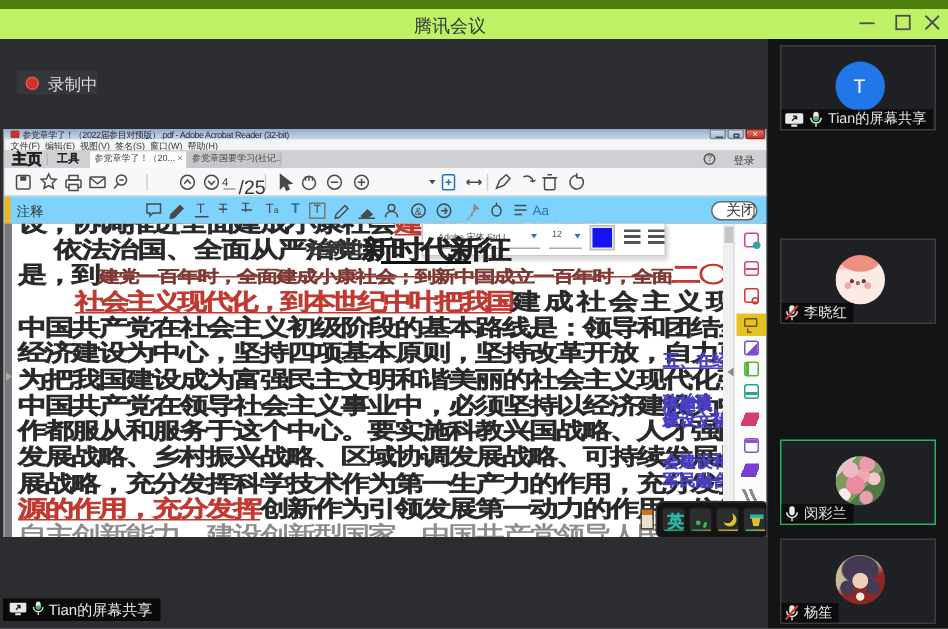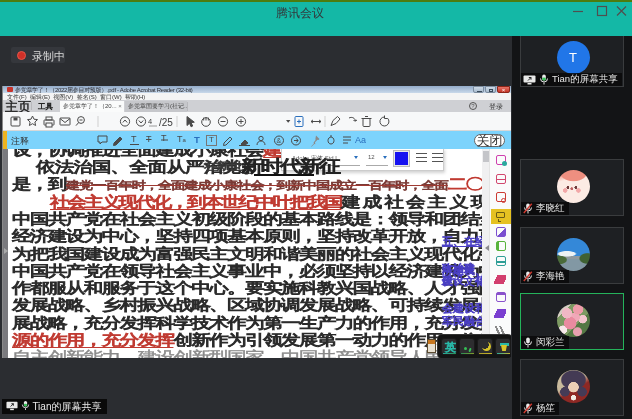--- a/index.html
+++ b/index.html
@@ -1,20 +1,20 @@
 <!DOCTYPE html>
 <html><head><meta charset="utf-8">
 <style>
 *{margin:0;padding:0;box-sizing:border-box;}
 html,body{width:632px;height:419px;overflow:hidden;background:#2b2d31;}
 body,div,span{font-family:"Liberation Sans",sans-serif;}
 .abs{position:absolute;}
 #app{position:relative;width:632px;height:419px;}
 
-#titlebar{position:absolute;left:0;top:0;width:632px;height:36px;background:#14b8a6;border-top:2px solid #4d7c0f;}
+#titlebar{position:absolute;left:0;top:0;width:632px;height:26px;background:#bef264;border-top:6px solid #4d7c0f;}
 #titlebar .ttl{position:absolute;left:240px;top:3px;width:120px;text-align:center;font-size:12px;color:#33373b;letter-spacing:0;}
 
 #stage{position:absolute;left:0;top:18px;width:512px;height:401px;background:#2b2d31;}
 #rec{position:absolute;left:11px;top:29px;width:54px;height:16px;background:#35373c;border-radius:2px;}
 #rec .dot{position:absolute;left:6px;top:4px;width:9px;height:9px;border-radius:50%;background:#d03028;border:1.5px solid #e8564a;}
 #rec .rtx{position:absolute;left:21px;top:2px;font-size:11px;color:#dcdcdc;letter-spacing:0;}
 #sharelabel{position:absolute;left:2px;top:381px;height:15px;background:#0a0a0a;color:#e8e8e8;font-size:10px;padding:1px 6px 0 4px;white-space:nowrap;}
 
 #acro{position:absolute;left:2px;top:68px;width:508px;height:272px;background:#f5f5f5;border-left:1px solid #8a8a8a;border-right:1px solid #666;}
 #atitle{position:absolute;left:0;top:0;width:508px;height:7px;background:linear-gradient(#93abc9,#c9d9ea);}
@@ -58,21 +58,21 @@
           </span>
       <span class="abs" style="left:482px;top:0px;width:11px;height:7px;background:linear-gradient(#cdd9e6,#a9bccf);border:0.5px solid #7c8c9e;border-radius:0 0 2px 2px;">
             <span class="abs" style="left:3px;top:1.5px;width:4px;height:3px;border:1px solid #3a4a5a;"></span>
           </span>
       <span class="abs" style="left:494px;top:0px;width:13px;height:7px;background:linear-gradient(#e8766a,#c33425);border:0.5px solid #8e2518;border-radius:0 0 2px 2px;color:#fff;font-size:6px;text-align:center;line-height:6px;">×</span>
     </div>
 
     <div id="amenu"><span style="margin-left:4px">文件(F)&nbsp;&nbsp;编辑(E)&nbsp;&nbsp;视图(V)&nbsp;&nbsp;签名(S)&nbsp;&nbsp;窗口(W)&nbsp;&nbsp;帮助(H)</span></div>
 
     <div id="atabs">
-      <span class="abs" style="left:2px;top:2px;width:26px;height:10px;font-size:13px;color:#222;-webkit-text-stroke:0.4px #222;text-align:center;line-height:10px;">主页</span>
+      <span class="abs" style="left:2px;top:2px;width:26px;height:10px;font-size:10px;color:#222;-webkit-text-stroke:0.4px #222;text-align:center;line-height:10px;font-weight:bold;">主页</span>
       <span class="abs" style="left:28px;top:2px;width:1px;height:8px;background:#b8b8bc;"></span>
       <span class="abs" style="left:29px;top:2px;width:27px;height:10px;font-size:7.5px;color:#222;-webkit-text-stroke:0.4px #222;text-align:center;line-height:10px;font-family:Liberation Mono, monospace;">工具</span>
       <span class="abs" style="left:57px;top:1px;width:64px;height:11px;background:#fafbfb;font-size:6px;color:#444;line-height:11px;padding-left:3px;white-space:nowrap;overflow:hidden;">参党章学了！（20... <span style="color:#777">×</span></span>
       <span class="abs" style="left:122px;top:1px;width:62px;height:11px;background:#c6c7cb;font-size:6px;color:#444;line-height:11px;padding-left:3px;white-space:nowrap;overflow:hidden;">参党章国要学习(社记...</span>
       <span class="abs" style="left:184px;top:2px;width:1px;height:9px;background:#b8b8bc;"></span>
       <span class="abs" style="left:466px;top:2px;width:8px;height:8px;border:0.8px solid #555;border-radius:50%;font-size:6px;color:#555;text-align:center;line-height:7px;">?</span>
       <span class="abs" style="left:486px;top:2px;font-size:7px;color:#333;">登录</span>
     </div>
 
     <div id="atool">
@@ -109,28 +109,28 @@
       <path d="M308 9.5h10M308 9.5l2-1.6M308 9.5l2 1.6M318 9.5l-2-1.6M318 9.5l-2 1.6"></path>
       <line x1="322" y1="4" x2="322" y2="15" stroke="#cfcfcf"></line>
       <path d="M328 13.5l2-5 4.5-4 2.5 2.5-4 4.5-5 2z"></path>
       <path d="M346 6c3-1.5 6 0 6.5 3l1.5-1M352.5 9l-2-.5"></path>
       <rect x="360" y="6.5" width="7" height="8" rx="1"></rect>
             <line x1="358.5" y1="6.5" x2="368.5" y2="6.5"></line>
             <line x1="362" y1="4.5" x2="365" y2="4.5"></line>
       <path d="M381.5 5a4.5 4.5 0 1 0 3 1.2M381.5 3.5v3h3"></path>
     </svg>
     <span class="abs" style="left:145px;top:4.5px;font-size:7.5px;color:#3a3a3a;">4</span>
-    <span class="abs" style="left:156px;top:4.5px;font-size:10px;color:#3a3a3a;">/25</span>
+    <span class="abs" style="left:156px;top:4.5px;font-size:13px;color:#3a3a3a;">/25</span>
     <span class="abs" style="left:254px;top:18px;font-size:7.5px;color:#3a3a3a;">135%</span>
     </div>
 
     <div id="annot">
       <span class="abs" style="left:0px;top:0px;width:4px;height:18px;background:#edb422;"></span>
       <span class="abs" style="left:8px;top:4px;font-size:9px;color:#333;">注释</span>
-      <span class="abs" style="left:471px;top:2.5px;width:31px;height:13px;border:1px solid #666;border-radius:7px;font-size:13px;color:#333;text-align:center;line-height:11px;background:#fff;">关闭</span>
+      <span class="abs" style="left:471px;top:2.5px;width:31px;height:13px;border:1px solid #666;border-radius:7px;font-size:10px;color:#333;text-align:right;line-height:11px;background:#fff;">关闭</span>
       <svg width="470" height="18" style="position:absolute;left:0;top:0;" fill="none" stroke="#4a4a4a" stroke-width="1">
         <path d="M95 5h9v6h-5l-2 2v-2h-2z"></path>
         <path d="M111 12l6-6 2 2-6 6-2.5.5z M111 12l2 2" fill="#4a4a4a"></path>
         <line x1="127" y1="13.5" x2="136" y2="13.5"></line>
         <line x1="158" y1="9" x2="165" y2="9"></line>
         <rect x="203.5" y="4.5" width="10" height="10" stroke="#777"></rect>
         <path d="M221 12l6-6 2 2-6 6-2.5.5z"></path>
         <path d="M238 13l4-4 3 3-3 2h-3z" fill="#4a4a4a"></path>
             <line x1="236" y1="14.5" x2="247" y2="14.5"></line>
         <circle cx="258" cy="7.5" r="2.2"></circle>
@@ -269,29 +269,20 @@
   </div>
   <div class="tile" style="top:141px;">
     <div class="av" style="background:radial-gradient(circle at 33% 53%,#6d3a3a 0 1.2px,rgba(109,58,58,0) 1.6px),radial-gradient(circle at 57% 53%,#6d3a3a 0 1.2px,rgba(109,58,58,0) 1.6px),radial-gradient(circle at 45% 57%,#c06060 0 1.3px,rgba(192,96,96,0) 1.6px),radial-gradient(circle at 25% 62%,#f2a8a8 0 2px,rgba(242,168,168,0) 2.5px),radial-gradient(circle at 65% 62%,#f2a8a8 0 2px,rgba(242,168,168,0) 2.5px),radial-gradient(ellipse 14px 9px at 50% 8%,#ee8f80 0 90%,rgba(238,143,128,0) 100%),linear-gradient(165deg,#ee9384 12%,#fcebe4 30%);"></div>
     <div class="lbl"><svg class="mi" width="10" height="11" viewBox="0 0 10 11">
             <rect x="3.2" y="0.5" width="3.6" height="6" rx="1.8" fill="#e8e8e8"></rect>
             <path d="M1.5 4.5a3.5 3.5 0 0 0 7 0" stroke="#e8e8e8" fill="none"></path>
             <line x1="5" y1="8.5" x2="5" y2="10.5" stroke="#e8e8e8"></line>
             <line x1="0.8" y1="10" x2="8.8" y2="0.8" stroke="#d03a30" stroke-width="1.4"></line>
           </svg>李晓红</div>
   </div>
-  <div class="tile" style="top:209.4px;">
-    <div class="av" style="background:radial-gradient(ellipse 10px 3px at 30% 48%,#eef2f4 0 80%,rgba(238,242,244,0) 100%),radial-gradient(ellipse 9px 6px at 92% 62%,#3f6133 0 80%,rgba(63,97,51,0) 95%),radial-gradient(ellipse 9px 5px at 6% 66%,#4a6b3a 0 80%,rgba(74,107,58,0) 95%),linear-gradient(#3488d8 0 56%,#90999e 56% 64%,#8298a4 64% 100%);"></div>
-    <div class="lbl"><svg class="mi" width="10" height="11" viewBox="0 0 10 11">
-            <rect x="3.2" y="0.5" width="3.6" height="6" rx="1.8" fill="#e8e8e8"></rect>
-            <path d="M1.5 4.5a3.5 3.5 0 0 0 7 0" stroke="#e8e8e8" fill="none"></path>
-            <line x1="5" y1="8.5" x2="5" y2="10.5" stroke="#e8e8e8"></line>
-            <line x1="0.8" y1="10" x2="8.8" y2="0.8" stroke="#d03a30" stroke-width="1.4"></line>
-          </svg>李海艳</div>
-  </div>
   <div class="tile" style="top:275.2px;border:1.5px solid #25b35b;">
     <div class="av" style="background:radial-gradient(circle at 30% 28%,#f0b8c4 0 5px,rgba(240,184,196,0) 5.5px),radial-gradient(circle at 64% 16%,#ee9caa 0 5px,rgba(238,156,170,0) 5.5px),radial-gradient(circle at 40% 58%,#ea8ba0 0 6px,rgba(234,139,160,0) 6.5px),radial-gradient(circle at 55% 40%,#f0a8b8 0 4.5px,rgba(240,168,184,0) 5px),radial-gradient(circle at 78% 46%,#f4c6ce 0 4px,rgba(244,198,206,0) 4.5px),radial-gradient(circle at 18% 78%,#f8e8ea 0 4px,rgba(248,232,234,0) 4.5px),radial-gradient(circle at 62% 84%,#e8a0b0 0 4px,rgba(232,160,176,0) 5px),linear-gradient(135deg,#d5cec2 0 22%,#7d9a62 22% 62%,#547844 62%);"></div>
     <div class="lbl"><svg class="mi" width="10" height="11" viewBox="0 0 10 11">
             <rect x="3.2" y="0.5" width="3.6" height="6" rx="1.8" fill="#e8e8e8"></rect>
             <path d="M1.5 4.5a3.5 3.5 0 0 0 7 0" stroke="#e8e8e8" fill="none"></path>
             <line x1="5" y1="8.5" x2="5" y2="10.5" stroke="#e8e8e8"></line>
           </svg>闵彩兰</div>
   </div>
   <div class="tile" style="top:341px;">
     <div class="av" style="background:radial-gradient(circle at 50% 52%,#eccfb6 0 5px,rgba(236,207,182,0) 5.5px),radial-gradient(circle at 50% 84%,#f0ece4 0 2.5px,rgba(240,236,228,0) 3px),radial-gradient(circle at 24% 66%,#453b56 0 4.5px,rgba(69,59,86,0) 5px),radial-gradient(circle at 76% 66%,#453b56 0 4.5px,rgba(69,59,86,0) 5px),radial-gradient(ellipse 13px 10px at 50% 30%,#443a54 0 90%,rgba(68,58,84,0) 100%),linear-gradient(150deg,#c9ba9c 0 42%,#8e2824 58%);"></div>

